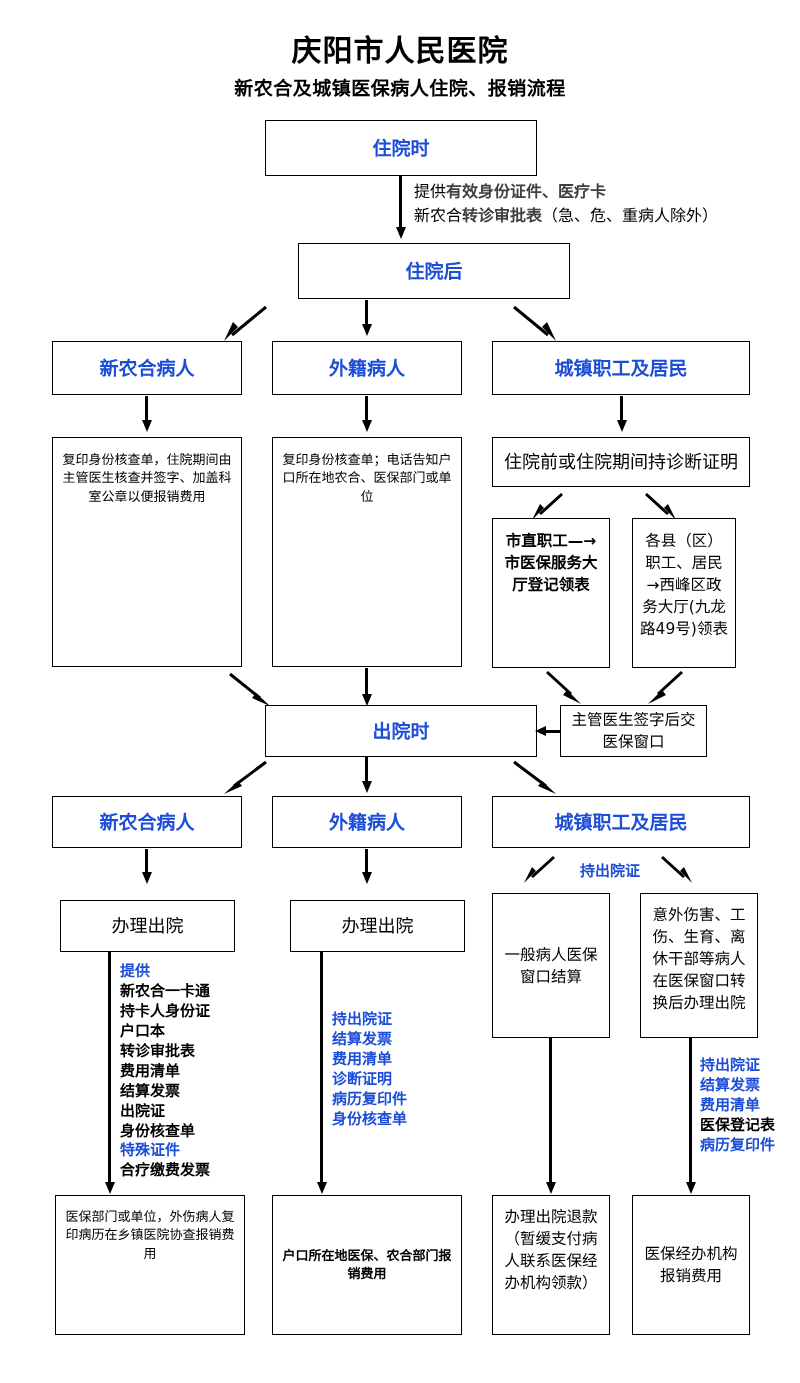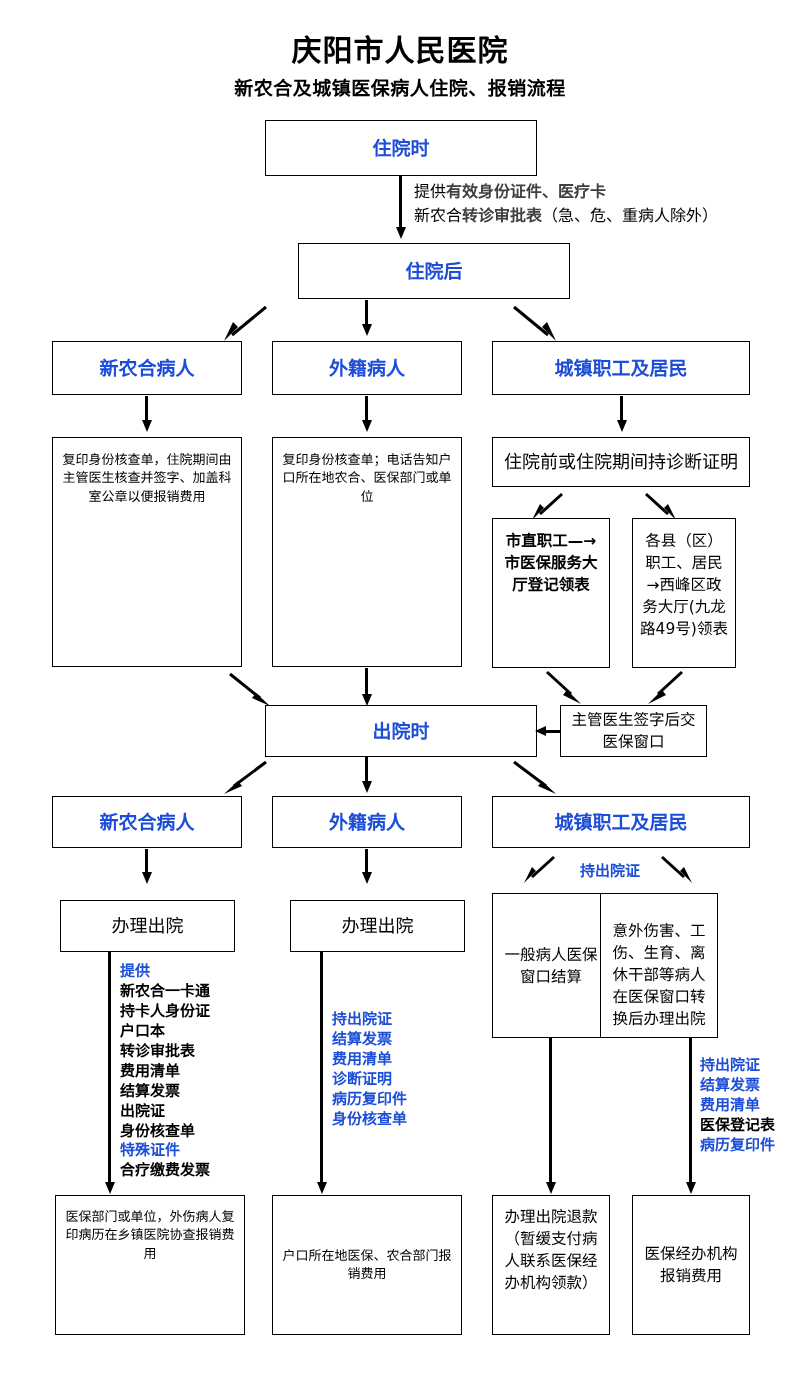--- a/index.html
+++ b/index.html
@@ -231,21 +231,21 @@
 
   <div class="box" style="left:60px;top:900px;width:175px;height:52px;">
     <span class="inner hdr-blk blk">办理出院</span>
   </div>
   <div class="box" style="left:290px;top:900px;width:175px;height:52px;">
     <span class="inner hdr-blk blk">办理出院</span>
   </div>
   <div class="box" style="left:492px;top:893px;width:118px;height:145px;">
     <span class="inner body-s blk">一般病人医保窗口结算</span>
   </div>
-  <div class="box topalign" style="left:600px;top:893px;width:118px;height:145px;padding-top:26px;justify-content:flex-end;">
+  <div class="box topalign" style="left:640px;top:893px;width:118px;height:145px;padding-top:10px;justify-content:flex-end;">
     <span class="inner body-s blk">意外伤害、工伤、生育、离休干部等病人在医保窗口转换后办理出院</span>
   </div>
 
   <div class="vline" style="left:108px;top:952px;height:236px;"></div>
   <div class="arrowhead-down" style="left:104.5px;top:1182px;"></div>
   <div class="anno" style="left:120px;top:962px;font-size:15px;font-weight:bold;">
     <div class="anno-ln red">提供</div>
     <div class="anno-ln blk">新农合一卡通</div>
     <div class="anno-ln blk">持卡人身份证</div>
     <div class="anno-ln blk">户口本</div>
@@ -278,21 +278,21 @@
     <div class="anno-ln red">持出院证</div>
     <div class="anno-ln red">结算发票</div>
     <div class="anno-ln red">费用清单</div>
     <div class="anno-ln blk">医保登记表</div>
     <div class="anno-ln red">病历复印件</div>
   </div>
 
   <div class="box topalign" style="left:55px;top:1195px;width:190px;height:140px;padding-top:12px;">
     <span class="inner body-t blk">医保部门或单位，外伤病人复印病历在乡镇医院协查报销费用</span>
   </div>
-  <div class="box" style="left:272px;top:1195px;width:190px;height:140px;">
+  <div class="box" style="left:272px;top:1195px;width:190px;height:140px;font-weight:bold;">
     <span class="inner body-t blk">户口所在地医保、农合部门报销费用</span>
   </div>
   <div class="box topalign" style="left:492px;top:1195px;width:118px;height:140px;padding-top:10px;">
     <span class="inner body-s blk">办理出院退款（暂缓支付病人联系医保经办机构领款）</span>
   </div>
   <div class="box" style="left:632px;top:1195px;width:118px;height:140px;">
     <span class="inner body-s blk">医保经办机构报销费用</span>
   </div>
 
 </div>

